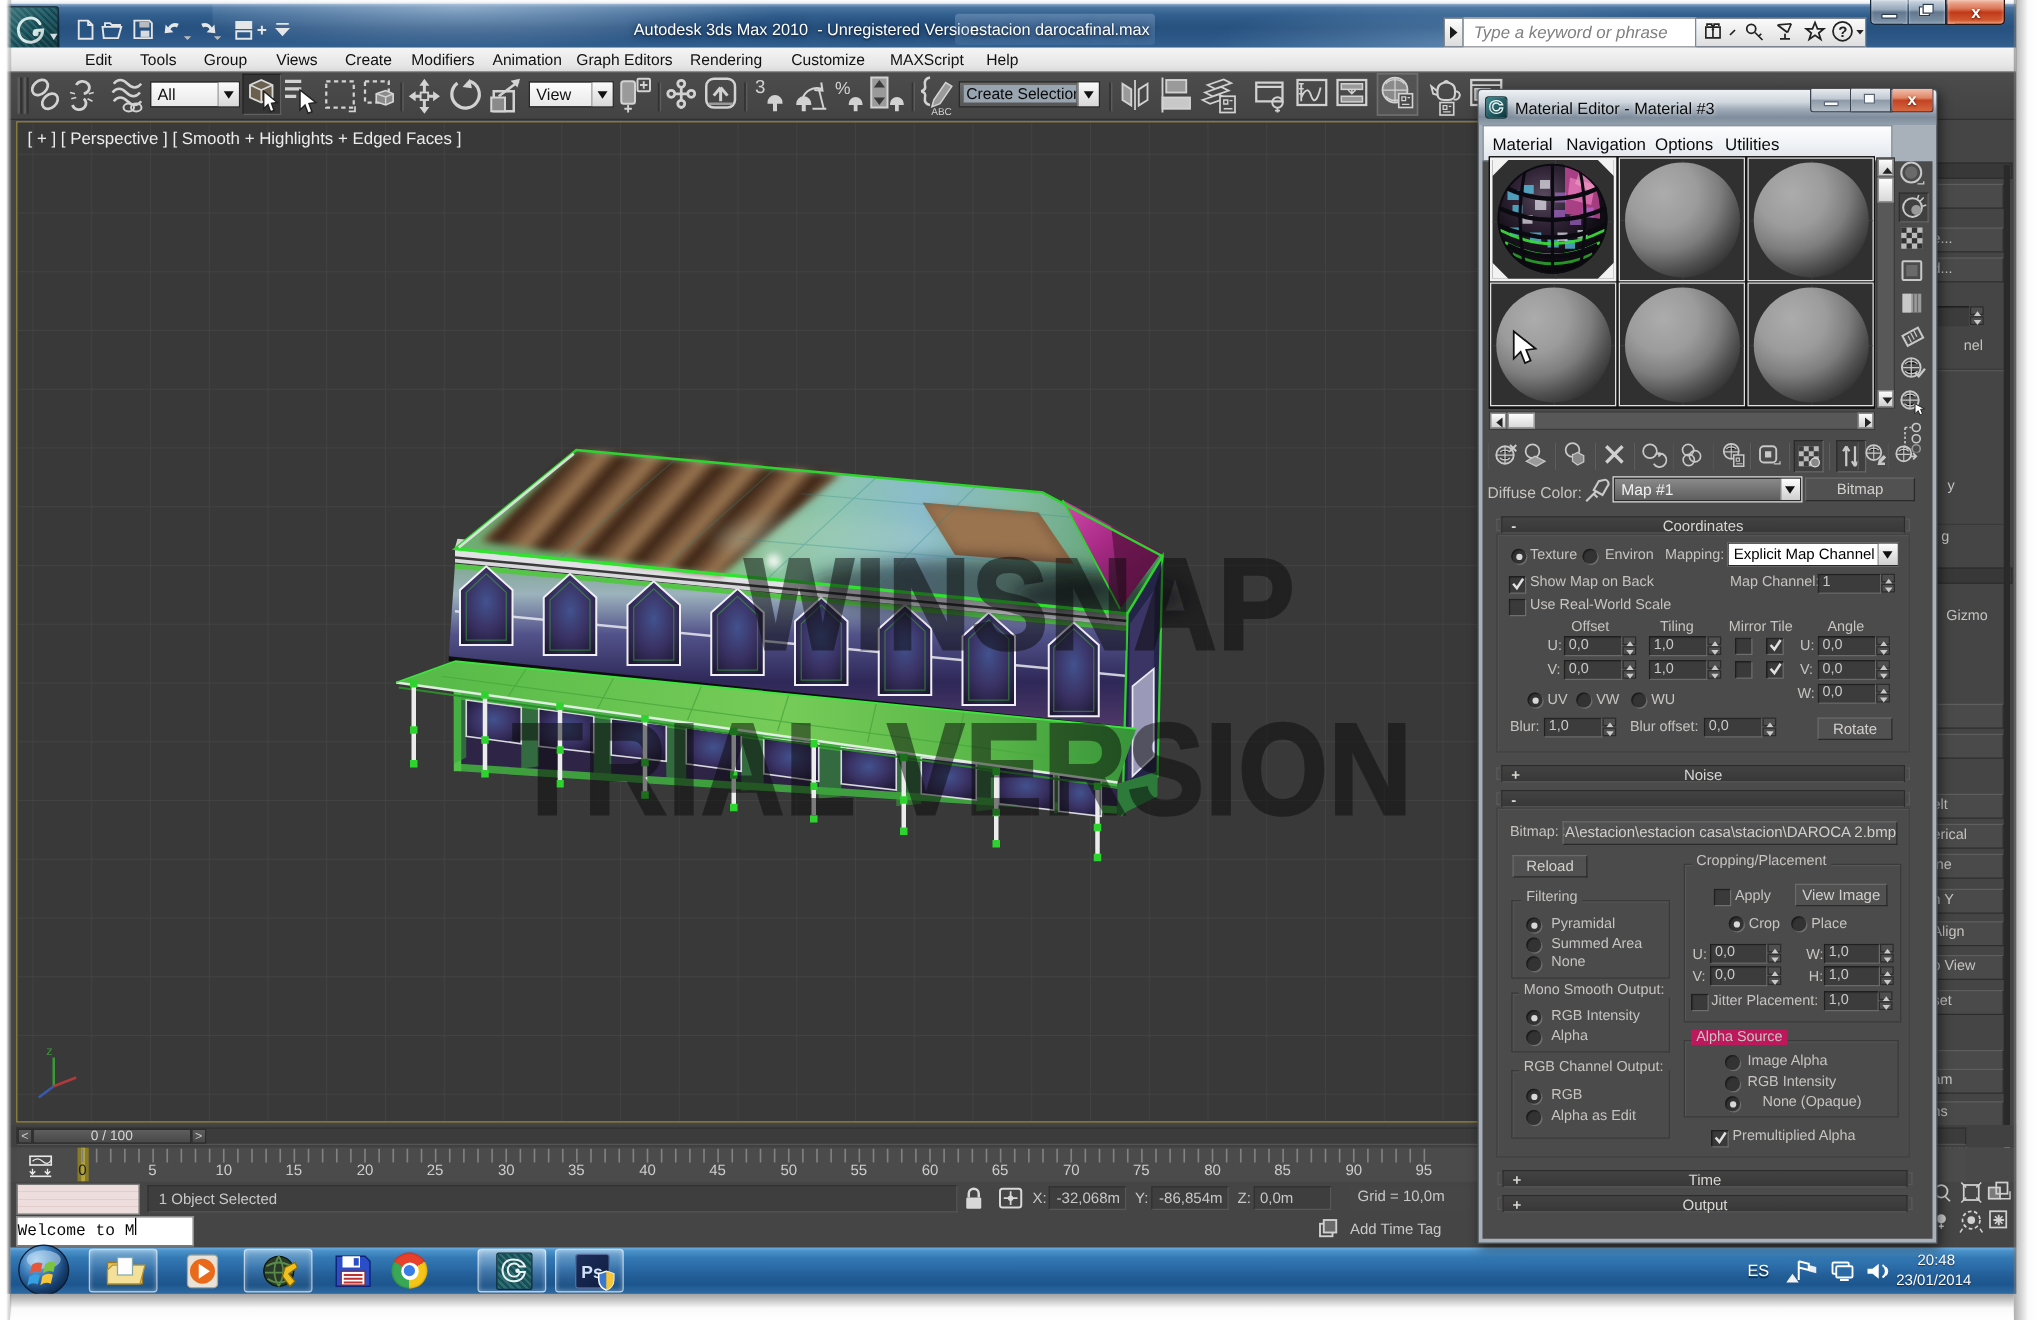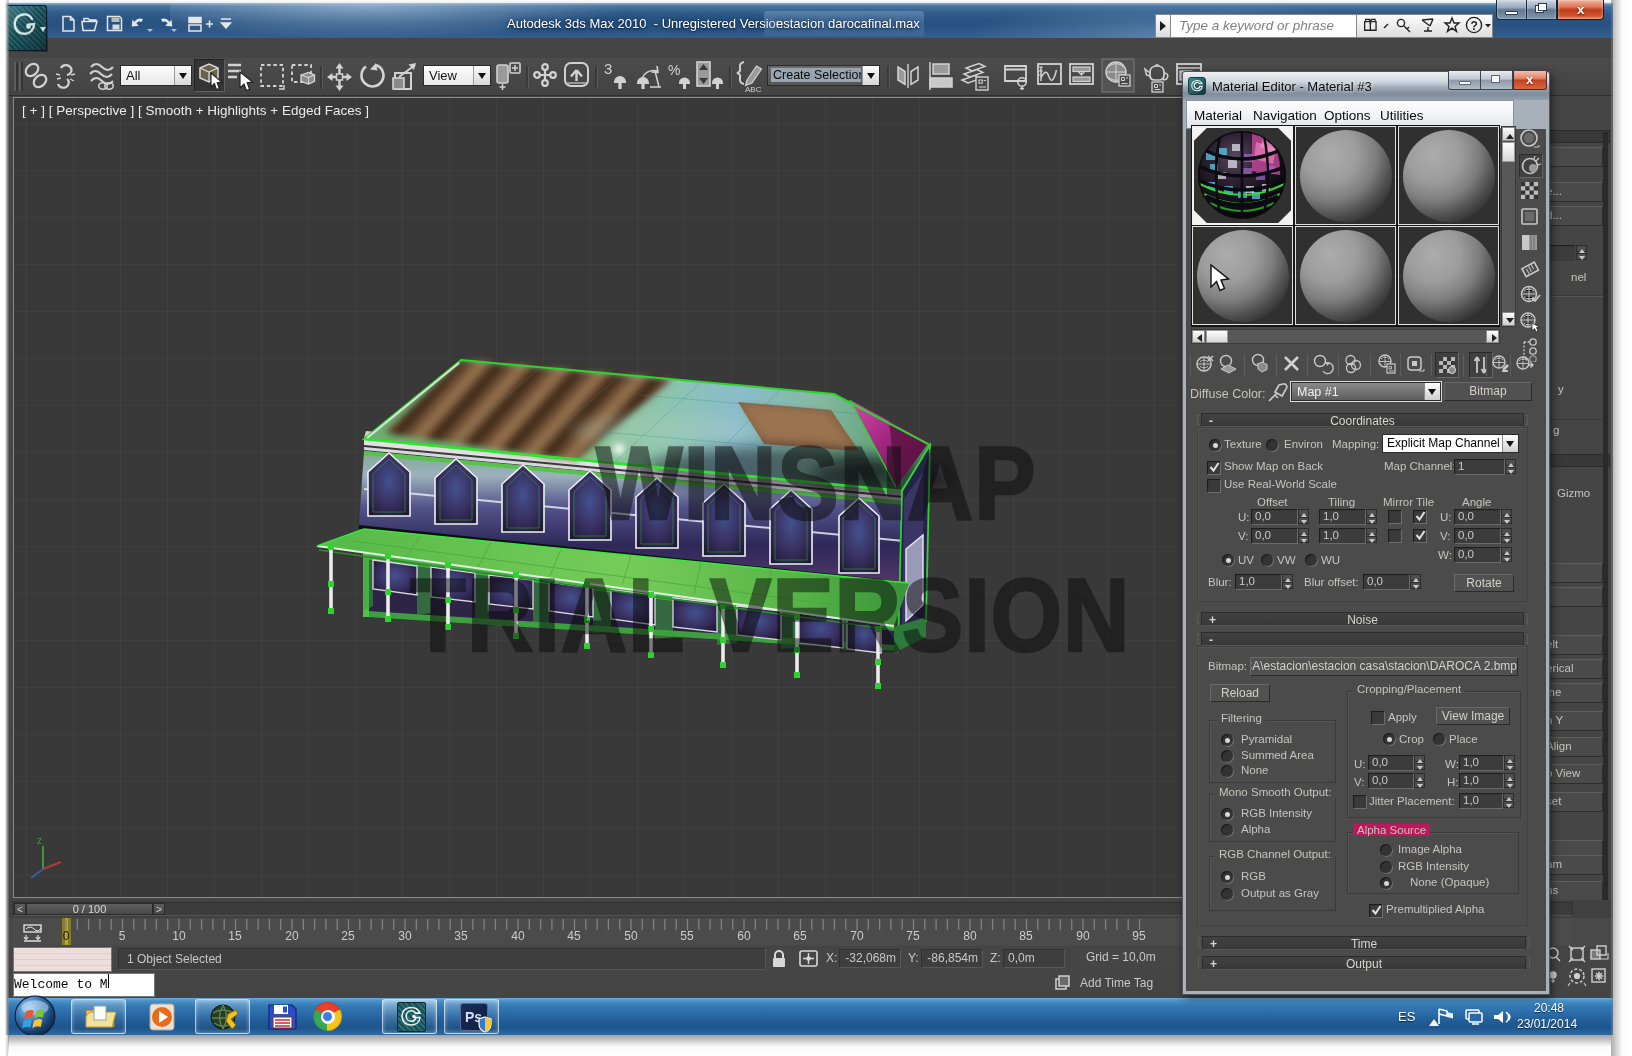--- a/index.html
+++ b/index.html
@@ -86,20 +86,34 @@
         <path d="M85 6 c-3.5 -1.5 -7 0 -8.5 3 l-2 -2.5 -.8 7 7 -.8 -2.3 -2.4 c1.2 -1.8 3.4 -2.3 5.2 -1.3 z" fill="#e4e6e8" stroke="none"></path>
         <path d="M89 16 l3 3 3 -3 z" fill="#b8bcc0" stroke="none"></path>
         <path d="M103 6 c3.5 -1.5 7 0 8.5 3 l2 -2.5 .8 7 -7 -.8 2.3 -2.4 c-1.2 -1.8 -3.4 -2.3 -5.2 -1.3 z" fill="#e4e6e8" stroke="none"></path>
         <path d="M113 16 l3 3 3 -3 z" fill="#b8bcc0" stroke="none"></path>
         <path d="M131 4.5 h12 v5 h-12 z" fill="#e4e6e8"></path>
           <path d="M131 12 h12 v6 h-12 z"></path>
         <path d="M148 11 h7 M151.5 7.5 v7" stroke-width="1.6"></path>
         <path d="M163 6 h10 M163.5 10 l4.5 5 4.5 -5 z" fill="#e4e6e8" stroke-width="1.4"></path>
       </g>
     </svg>
+  </div>
+  <div id="menubar">
+    <div class="menuitem" style="left:68px;">Edit</div>
+    <div class="menuitem" style="left:112px;">Tools</div>
+    <div class="menuitem" style="left:163px;">Group</div>
+    <div class="menuitem" style="left:221px;">Views</div>
+    <div class="menuitem" style="left:276px;">Create</div>
+    <div class="menuitem" style="left:329px;">Modifiers</div>
+    <div class="menuitem" style="left:394px;">Animation</div>
+    <div class="menuitem" style="left:461px;">Graph Editors</div>
+    <div class="menuitem" style="left:552px;">Rendering</div>
+    <div class="menuitem" style="left:633px;">Customize</div>
+    <div class="menuitem" style="left:712px;">MAXScript</div>
+    <div class="menuitem" style="left:789px;">Help</div>
   </div>
   <div id="maintoolbar">
     <div class="abs" style="left:14px;top:4px;width:2px;height:29px;border-left:2px solid #5c5c5c;border-right:2px solid #333;"></div>
     <div class="abs" style="left:19px;top:4px;width:2px;height:29px;border-left:2px solid #5c5c5c;border-right:2px solid #333;"></div>
     <svg class="abs" style="left:0;top:0;" width="1210" height="38" viewBox="0 0 1210 38">
       <g stroke="#d2d2d2" stroke-width="2.2" fill="none">
         <g transform="translate(24,4)">
             <ellipse cx="8" cy="8" rx="7" ry="5.2" transform="rotate(-42 8 8)"></ellipse>
             <ellipse cx="16" cy="19" rx="7" ry="5.2" transform="rotate(-42 16 19)"></ellipse>
           </g>
@@ -1361,21 +1375,21 @@
 <div class="abs" style="left:43px;top:741px;width:5px;height:5px;border-radius:50%;background:#d8d8d8;"></div>
 <div class="abs" style="left:59px;top:736px;font-size:11.5px;color:#c6c4c0;white-space:nowrap;">RGB Intensity</div>
 <div class="abs" style="left:39px;top:753px;width:12px;height:12px;border-radius:50%;background:#333;box-shadow:inset 1px 1px 1px #1a1a1a, 1px 1px 0 #6e6e6e;"></div>
 <div class="abs" style="left:59px;top:752px;font-size:11.5px;color:#c6c4c0;white-space:nowrap;">Alpha</div>
 <div class="abs" style="left:27px;top:785px;width:127px;height:55px;border:1px solid #3a3a3a;box-shadow:inset 1px 1px 0 #565656;"></div>
 <div class="abs" style="left:33px;top:777px;font-size:11.5px;color:#c6c4c0;background:#4b4b4b;padding:0 4px;white-space:nowrap;">RGB Channel Output:</div>
 <div class="abs" style="left:39px;top:800px;width:12px;height:12px;border-radius:50%;background:#333;box-shadow:inset 1px 1px 1px #1a1a1a, 1px 1px 0 #6e6e6e;"></div>
 <div class="abs" style="left:43px;top:804px;width:5px;height:5px;border-radius:50%;background:#d8d8d8;"></div>
 <div class="abs" style="left:59px;top:799px;font-size:11.5px;color:#c6c4c0;white-space:nowrap;">RGB</div>
 <div class="abs" style="left:39px;top:817px;width:12px;height:12px;border-radius:50%;background:#333;box-shadow:inset 1px 1px 1px #1a1a1a, 1px 1px 0 #6e6e6e;"></div>
-<div class="abs" style="left:59px;top:816px;font-size:11.5px;color:#c6c4c0;white-space:nowrap;">Output as Gray</div>
+<div class="abs" style="left:59px;top:816px;font-size:11.5px;color:#c6c4c0;white-space:nowrap;">Alpha as Edit</div>
 <div class="abs" style="left:165px;top:761px;width:172px;height:62px;border:1px solid #3a3a3a;box-shadow:inset 1px 1px 0 #565656;"></div>
 <div class="abs" style="left:171px;top:753px;font-size:11.5px;color:#c6c4c0;background:#be185d;padding:0 4px;white-space:nowrap;">Alpha Source</div>
 <div class="abs" style="left:198px;top:773px;width:12px;height:12px;border-radius:50%;background:#333;box-shadow:inset 1px 1px 1px #1a1a1a, 1px 1px 0 #6e6e6e;"></div>
 <div class="abs" style="left:216px;top:772px;font-size:11.5px;color:#c6c4c0;white-space:nowrap;">Image Alpha</div>
 <div class="abs" style="left:198px;top:790px;width:12px;height:12px;border-radius:50%;background:#333;box-shadow:inset 1px 1px 1px #1a1a1a, 1px 1px 0 #6e6e6e;"></div>
 <div class="abs" style="left:216px;top:789px;font-size:11.5px;color:#c6c4c0;white-space:nowrap;">RGB Intensity</div>
 <div class="abs" style="left:198px;top:806px;width:12px;height:12px;border-radius:50%;background:#333;box-shadow:inset 1px 1px 1px #1a1a1a, 1px 1px 0 #6e6e6e;"></div>
 <div class="abs" style="left:202px;top:810px;width:5px;height:5px;border-radius:50%;background:#d8d8d8;"></div>
 <div class="abs" style="left:216px;top:805px;font-size:11.5px;color:#c6c4c0;white-space:nowrap;margin-left:12px;">None (Opaque)</div>
 <div class="abs" style="left:187px;top:833px;width:13px;height:13px;background:#3a3a3a;box-shadow:inset 1px 1px 1px #1c1c1c, 1px 1px 0 #6e6e6e;"></div>

